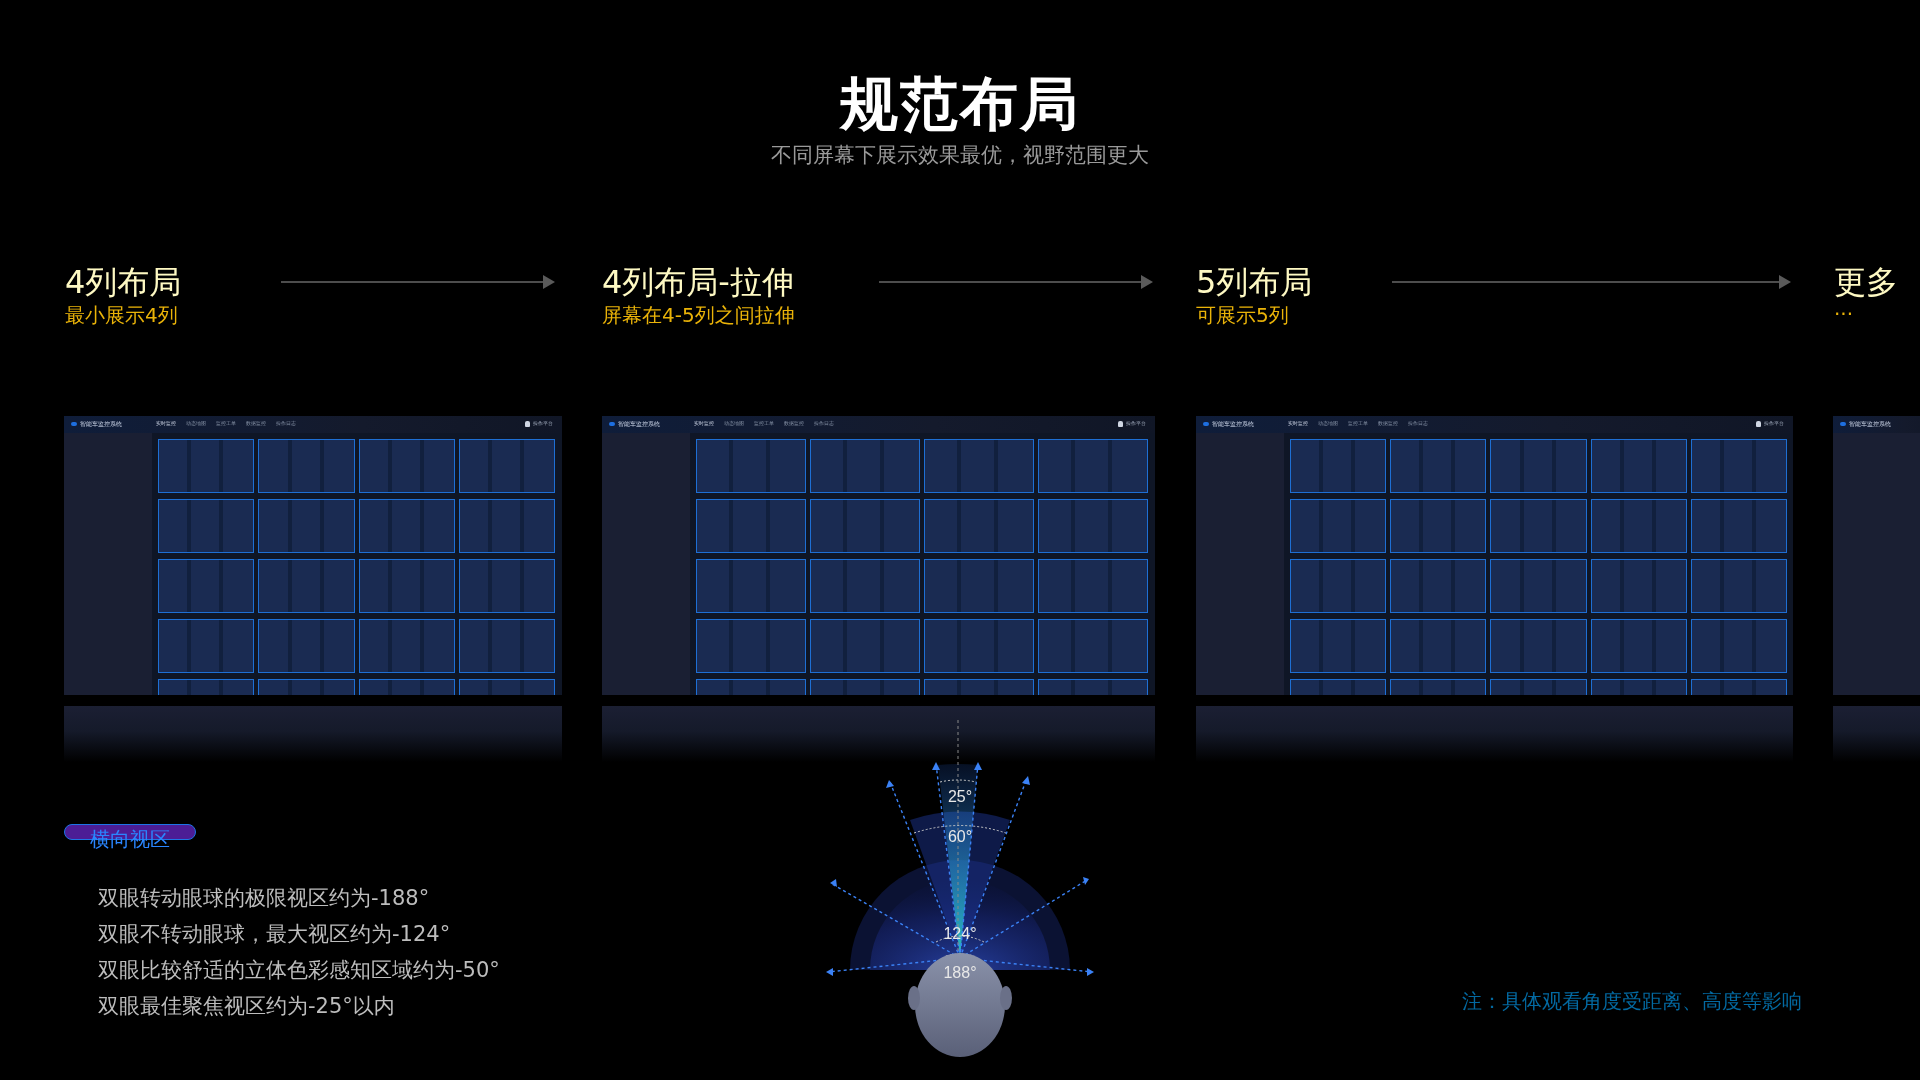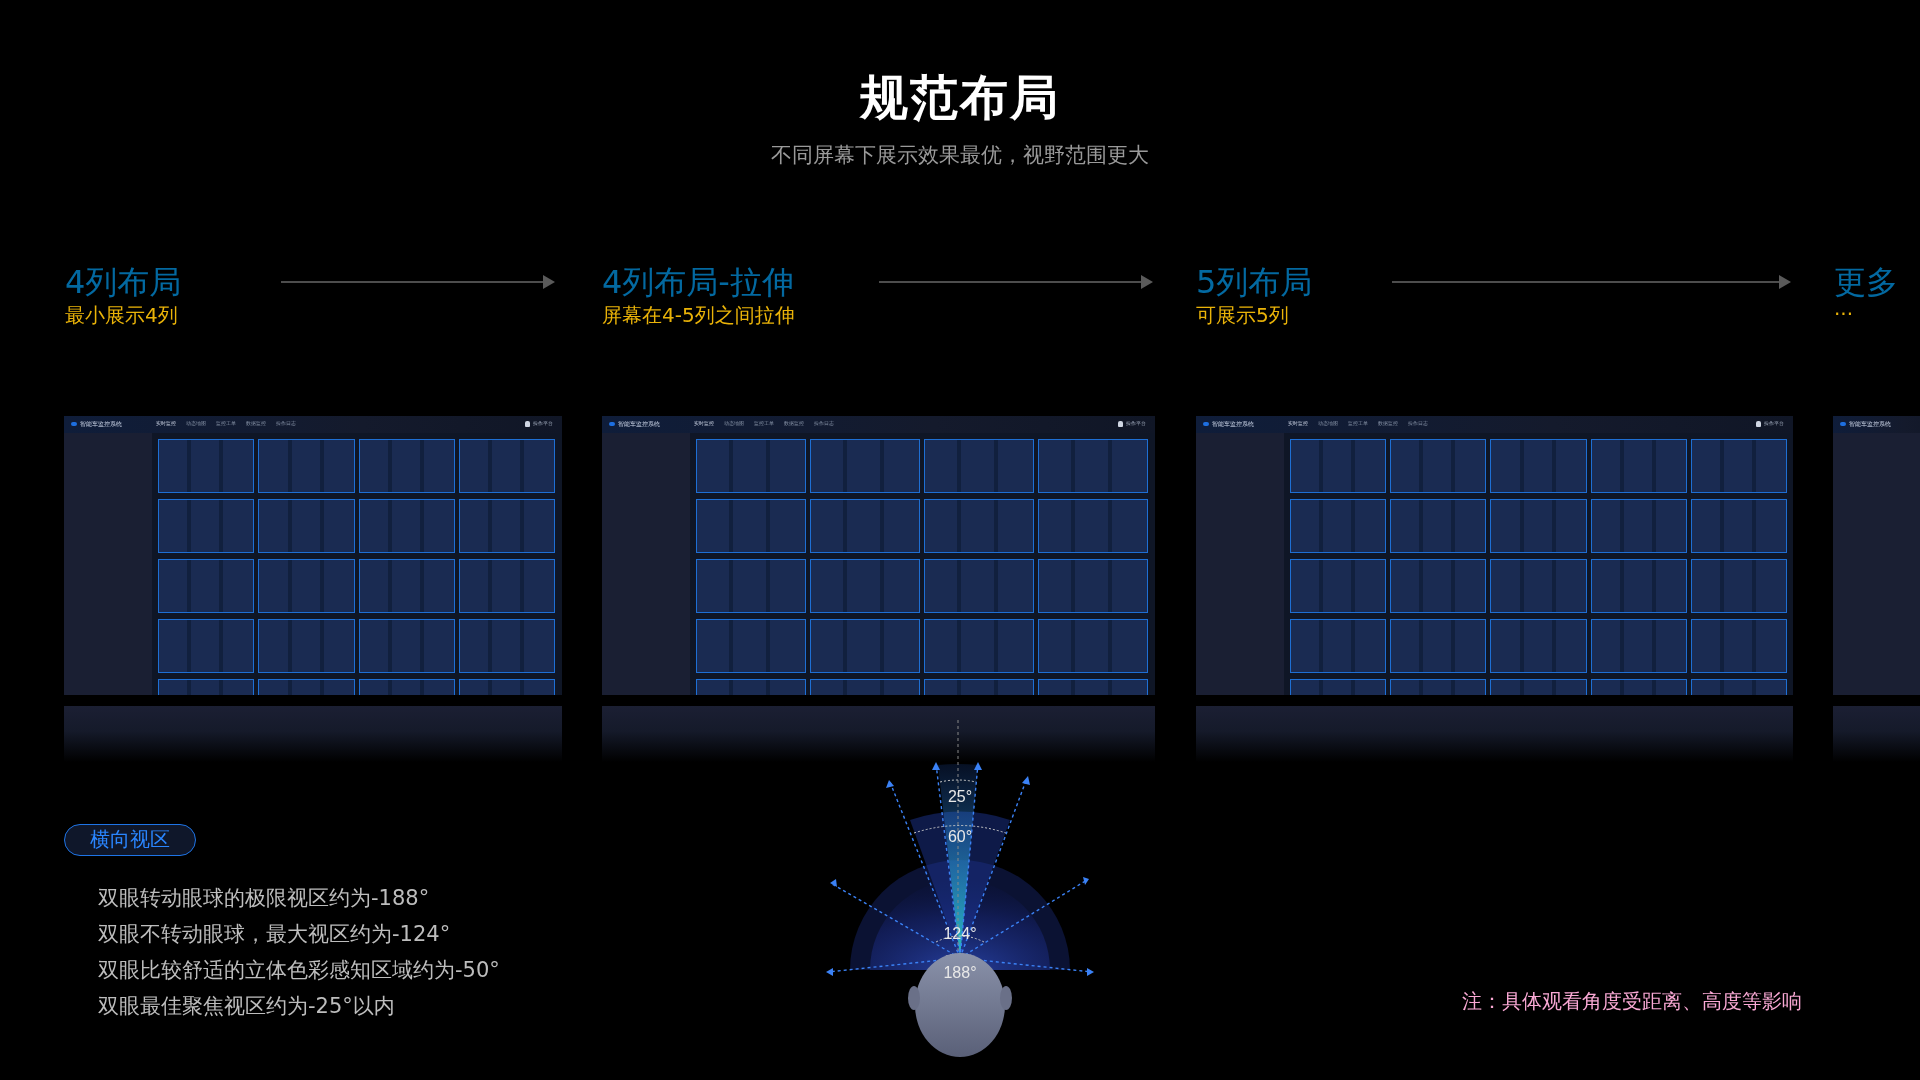--- a/index.html
+++ b/index.html
@@ -1,23 +1,23 @@
 <!DOCTYPE html>
 <html><head>
 <meta charset="utf-8">
 <style>
   html, body { margin:0; padding:0; }
   body { width:1920px; height:1080px; background:#000; overflow:hidden; position:relative;
          font-family:"DejaVu Sans","Liberation Sans",sans-serif; color:#fff; }
   .title { position:absolute; left:0; width:1920px; top:66px; text-align:center;
-           font-size:48px; font-weight:bold; letter-spacing:2px; color:#fff; }
+           font-size:58px; font-weight:bold; letter-spacing:2px; color:#fff; }
   .subtitle { position:absolute; left:0; width:1920px; top:141px; text-align:center;
               font-size:21px; color:#9a9a9a; }
   .section-head { position:absolute; top:262px; }
-  .section-head .h { font-size:32px; color:#0369a1; line-height:40px; white-space:nowrap; }
+  .section-head .h { font-size:32px; color:#fef9c3; line-height:40px; white-space:nowrap; }
   .section-head .s { font-size:20px; color:#eab308; margin-top:0; white-space:nowrap; }
   .arrow { position:absolute; top:281px; height:2px; background:#4d4d4d; }
   .arrow::after { content:""; position:absolute; right:-2px; top:-6px; border-left:12px solid #5a5a5a;
                   border-top:7px solid transparent; border-bottom:7px solid transparent; }
   .mock { position:absolute; top:416px; height:279px; background:#0f1626; overflow:hidden; }
   .mock .topbar { position:absolute; left:0; right:0; top:0; height:17px;
                   background:linear-gradient(90deg,#0f1d3a 0%,#141a2c 60%,#101626 100%); }
   .mock .brand { position:absolute; left:7px; top:4px; font-size:6px; color:#cfd8ea; white-space:nowrap; }
   .mock .brand-dot { display:inline-block; width:6px; height:4px; background:#1e6fe0; border-radius:2px; margin-right:3px; vertical-align:middle; }
   .mock .nav { position:absolute; top:4px; font-size:5px; color:#8894a8; white-space:nowrap; }
@@ -25,25 +25,25 @@
   .mock .nav span:first-child { color:#d0d8e8; }
   .mock .user { position:absolute; right:9px; top:4px; font-size:5px; color:#aab4c6; white-space:nowrap; }
   .mock .user i { display:inline-block; width:5px; height:6px; background:#cfd6e3; border-radius:2px 2px 1px 1px; margin-right:3px; vertical-align:middle; }
   .mock .side { position:absolute; left:0; top:17px; bottom:0; background:#1a1f33; }
   .mock .grid { position:absolute; top:23px; display:grid; gap:6px 4px; }
   .tile { border:1.5px solid #1e6fd4; background:#1a2b52; position:relative; box-sizing:border-box; height:54px; }
   .tile::before, .tile::after { content:""; position:absolute; top:0; bottom:0; width:4px; background:#11203e; }
   .tile::before { left:30%; } .tile::after { left:64%; }
   .reflect { position:absolute; top:706px; height:56px;
              background:linear-gradient(180deg,#1b1f33 0%,#151a2a 45%,#000 100%); }
-  .tag { position:absolute; left:64px; top:824px; width:132px; height:32px; border:1.5px solid #1e74e6;
-         border-radius:17px; box-sizing:border-box; background:#0f172a; color:#2a86ff; font-size:20px;
+  .tag { position:absolute; left:64px; top:824px; width:132px; height:16px; border:1.5px solid #1e74e6;
+         border-radius:17px; box-sizing:border-box; background:#4c1d95; color:#2a86ff; font-size:20px;
          text-align:center; line-height:29px; }
   .facts { position:absolute; left:64px; top:880px; font-size:21px; color:#bdbdbd; line-height:36px;margin-left:34px; }
-  .note { position:absolute; left:1462px; top:988px; font-size:20px; color:#f9a8d4; white-space:nowrap; }
+  .note { position:absolute; left:1462px; top:988px; font-size:20px; color:#0369a1; white-space:nowrap; }
   .eye { position:absolute; left:810px; top:720px; width:300px; height:340px; }
 </style>
 </head>
 <body>
 
 <div class="title">规范布局</div>
 <div class="subtitle">不同屏幕下展示效果最优，视野范围更大</div>
 
 <div class="section-head" style="left:65px;">
   <div class="h">4列布局</div>

